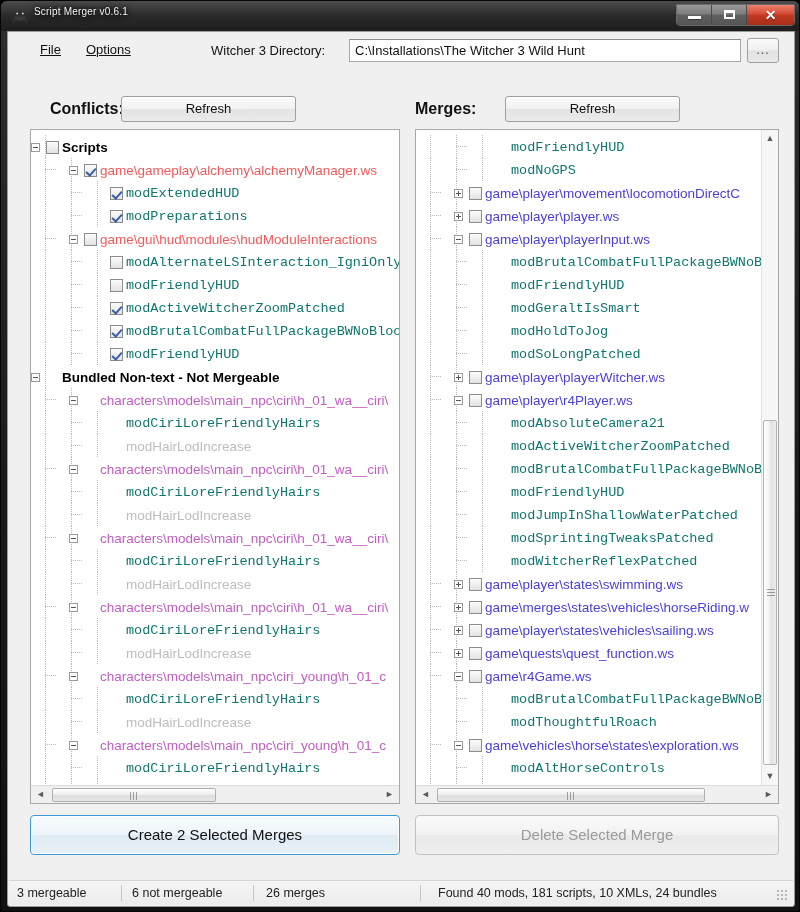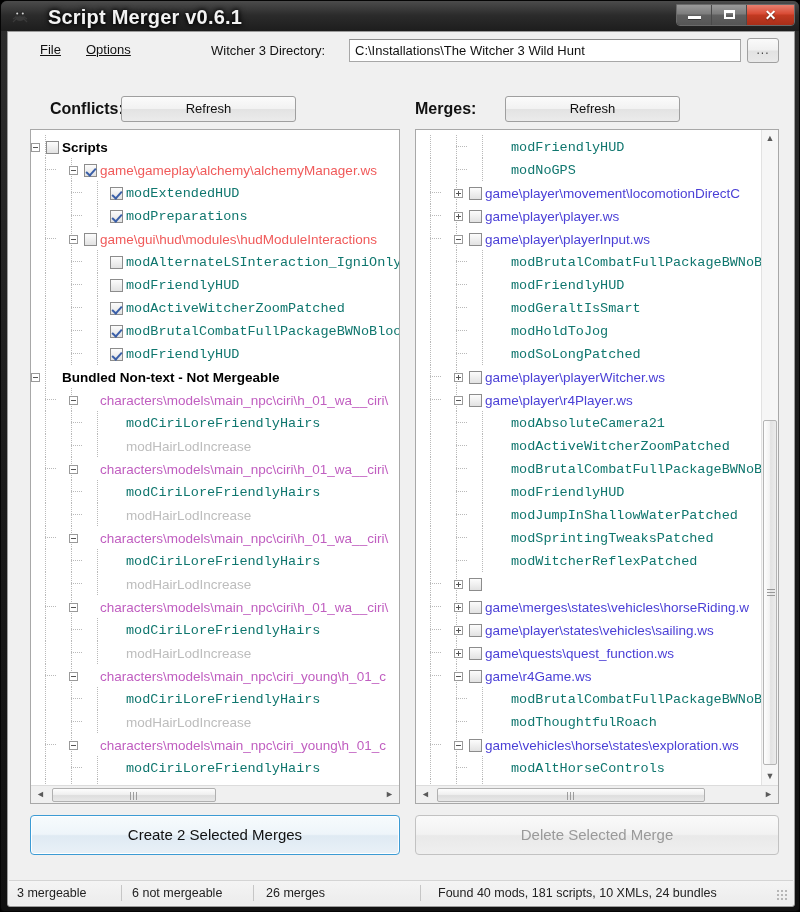--- a/index.html
+++ b/index.html
@@ -30,26 +30,25 @@
 
   
   .titlebar {
     position: absolute;
     left: 0; top: 0; width: 800px; height: 30px;
   }
   .title-icon {
     position:absolute; left:10px; top:6px; width:18px; height:18px;
   }
   .title-text {
-    position:absolute; left:47px; top:5px;
-    font-size: 20px; color: #f2f2f2;
+    position:absolute; left:33px; top:5px;
+    font-size: 10px; color: #f2f2f2;
     text-shadow: 0 0 4px #000, 0 0 7px #000;
     white-space: nowrap;
     letter-spacing: 0.2px;
-    font-weight: bold;
   }
   .win-buttons {
     position:absolute; right:6px; top:3px;
     display:flex; height:22px;
     border:1px solid #6a6a6a;
     border-radius: 0 0 4px 4px;
     overflow:hidden;
   }
   .win-btn {
     width:35px; height:20px;
@@ -661,21 +660,21 @@
             <div class="node d2"><span style="position: absolute; left: 0px; top: 0px; height: 23px; width: 100%; pointer-events: none;">
                 <span style="position:absolute;left:14px;top:0;width:1px;height:23px;background:repeating-linear-gradient(180deg,#b9b9b9 0 1px,transparent 1px 2px);"></span>
                 <span style="position:absolute;left:40px;top:0;width:1px;height:23px;background:repeating-linear-gradient(180deg,#b9b9b9 0 1px,transparent 1px 2px);"></span>
                 <span style="position:absolute;left:66px;top:0;width:1px;height:23px;background:repeating-linear-gradient(180deg,#b9b9b9 0 1px,transparent 1px 2px);"></span>
                 <span style="position:absolute;left:40px;top:11px;width:12px;height:1px;background:repeating-linear-gradient(90deg,#b9b9b9 0 1px,transparent 1px 2px);"></span>
               </span><span class="exp none"></span><span class="cb nobox"></span><span class="lbl c-black">modWitcherReflexPatched</span></div>
             <div class="node d1"><span style="position: absolute; left: 0px; top: 0px; height: 23px; width: 100%; pointer-events: none;">
                 <span style="position:absolute;left:14px;top:0;width:1px;height:23px;background:repeating-linear-gradient(180deg,#b9b9b9 0 1px,transparent 1px 2px);"></span>
                 <span style="position:absolute;left:40px;top:0;width:1px;height:23px;background:repeating-linear-gradient(180deg,#b9b9b9 0 1px,transparent 1px 2px);"></span>
                 <span style="position:absolute;left:14px;top:11px;width:12px;height:1px;background:repeating-linear-gradient(90deg,#b9b9b9 0 1px,transparent 1px 2px);"></span>
-              </span><span class="exp plus"></span><span class="cb"></span></div>
+              </span><span class="exp plus"></span><span class="cb"></span><span class="lbl c-blue">game\player\states\swimming.ws</span></div>
             <div class="node d1"><span style="position: absolute; left: 0px; top: 0px; height: 23px; width: 100%; pointer-events: none;">
                 <span style="position:absolute;left:14px;top:0;width:1px;height:23px;background:repeating-linear-gradient(180deg,#b9b9b9 0 1px,transparent 1px 2px);"></span>
                 <span style="position:absolute;left:40px;top:0;width:1px;height:23px;background:repeating-linear-gradient(180deg,#b9b9b9 0 1px,transparent 1px 2px);"></span>
                 <span style="position:absolute;left:14px;top:11px;width:12px;height:1px;background:repeating-linear-gradient(90deg,#b9b9b9 0 1px,transparent 1px 2px);"></span>
               </span><span class="exp plus"></span><span class="cb"></span><span class="lbl c-blue">game\merges\states\vehicles\horseRiding.w</span></div>
             <div class="node d1"><span style="position: absolute; left: 0px; top: 0px; height: 23px; width: 100%; pointer-events: none;">
                 <span style="position:absolute;left:14px;top:0;width:1px;height:23px;background:repeating-linear-gradient(180deg,#b9b9b9 0 1px,transparent 1px 2px);"></span>
                 <span style="position:absolute;left:40px;top:0;width:1px;height:23px;background:repeating-linear-gradient(180deg,#b9b9b9 0 1px,transparent 1px 2px);"></span>
                 <span style="position:absolute;left:14px;top:11px;width:12px;height:1px;background:repeating-linear-gradient(90deg,#b9b9b9 0 1px,transparent 1px 2px);"></span>
               </span><span class="exp plus"></span><span class="cb"></span><span class="lbl c-blue">game\player\states\vehicles\sailing.ws</span></div>

